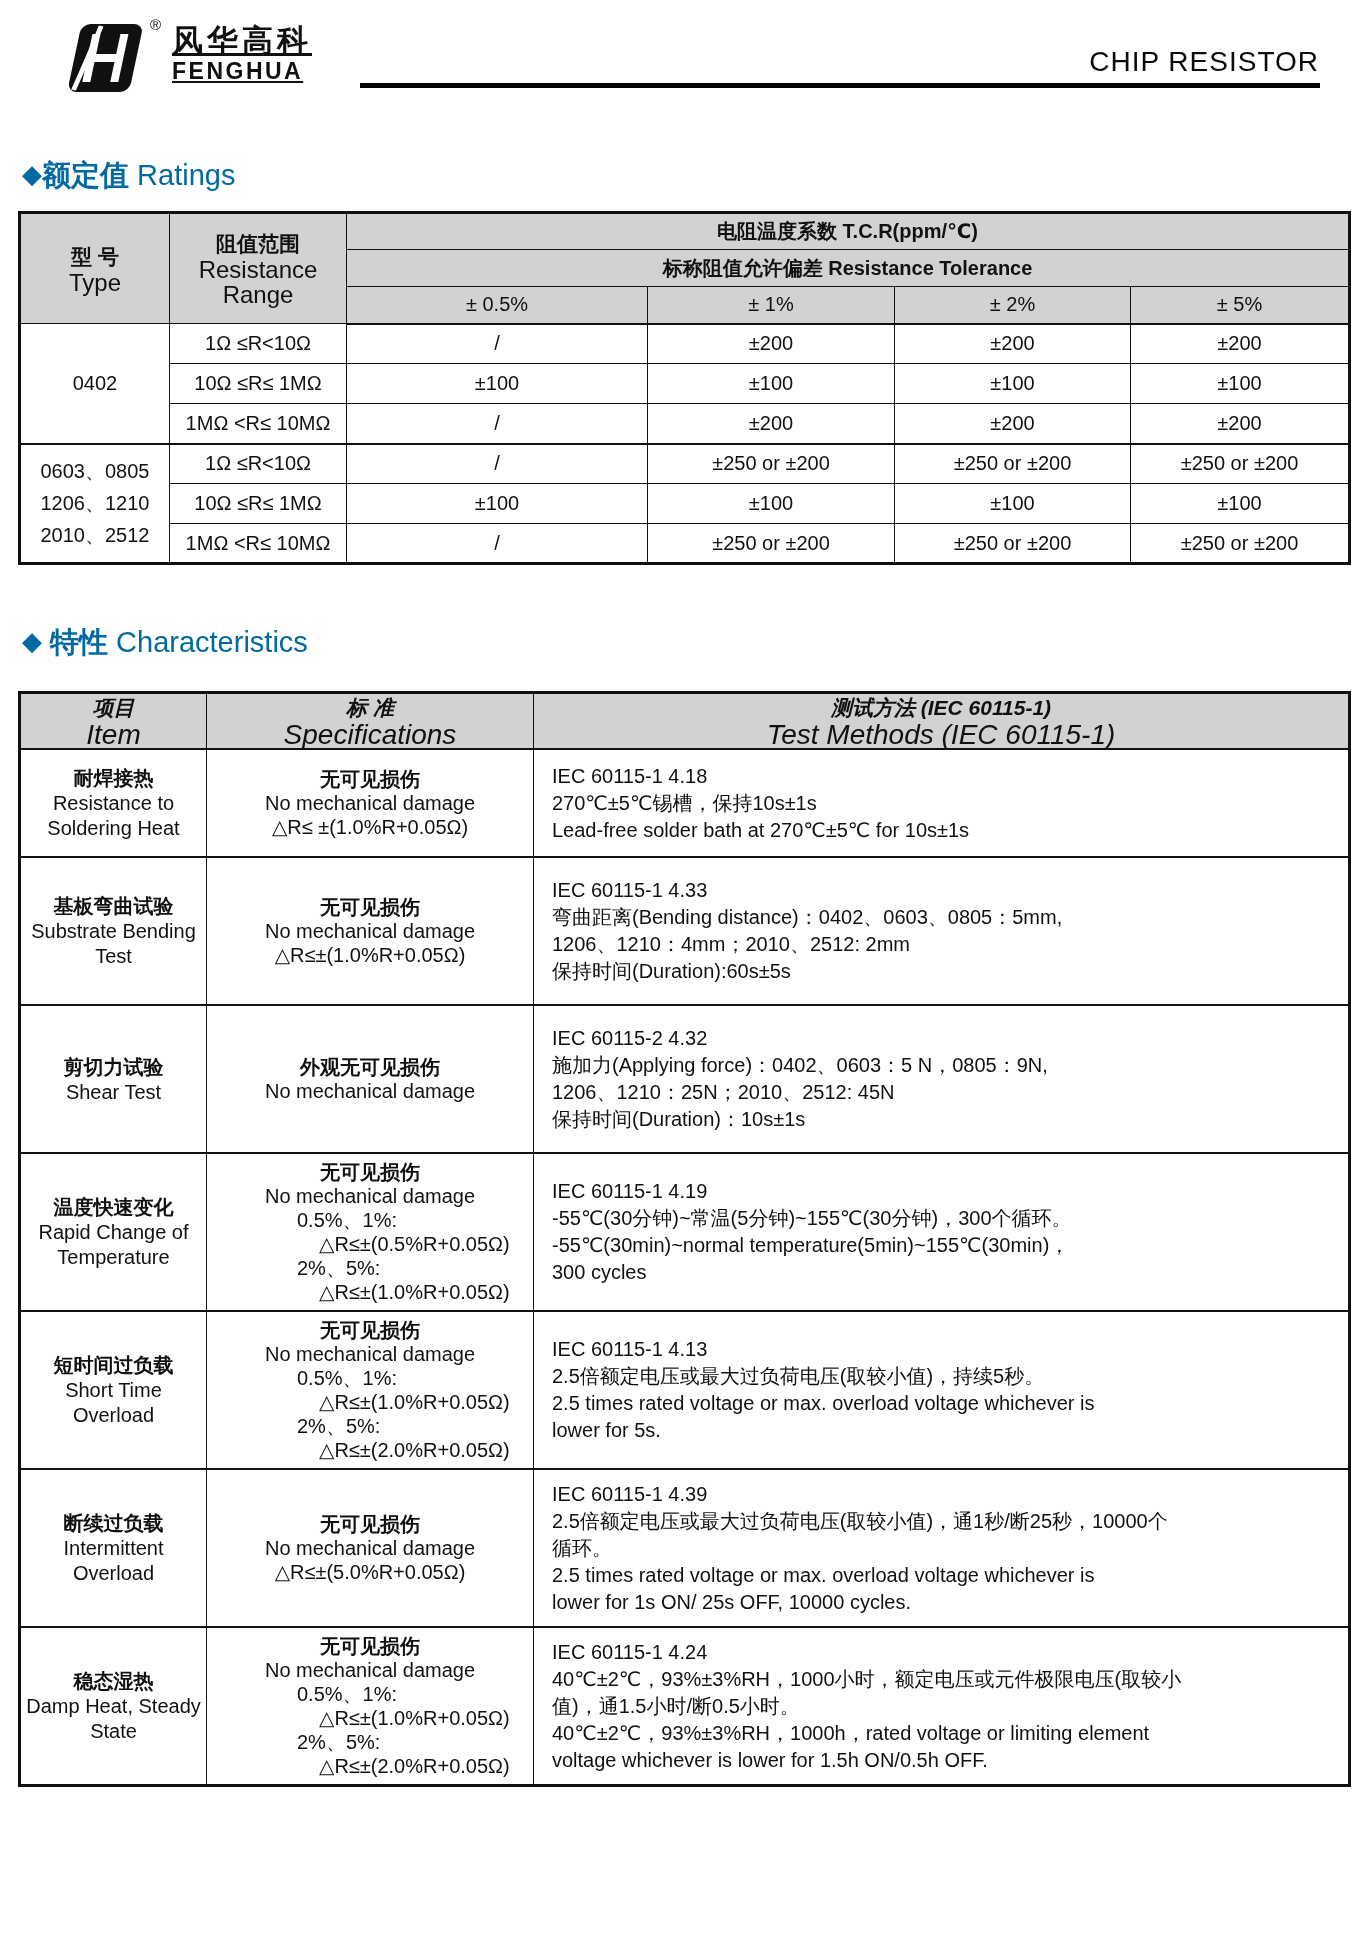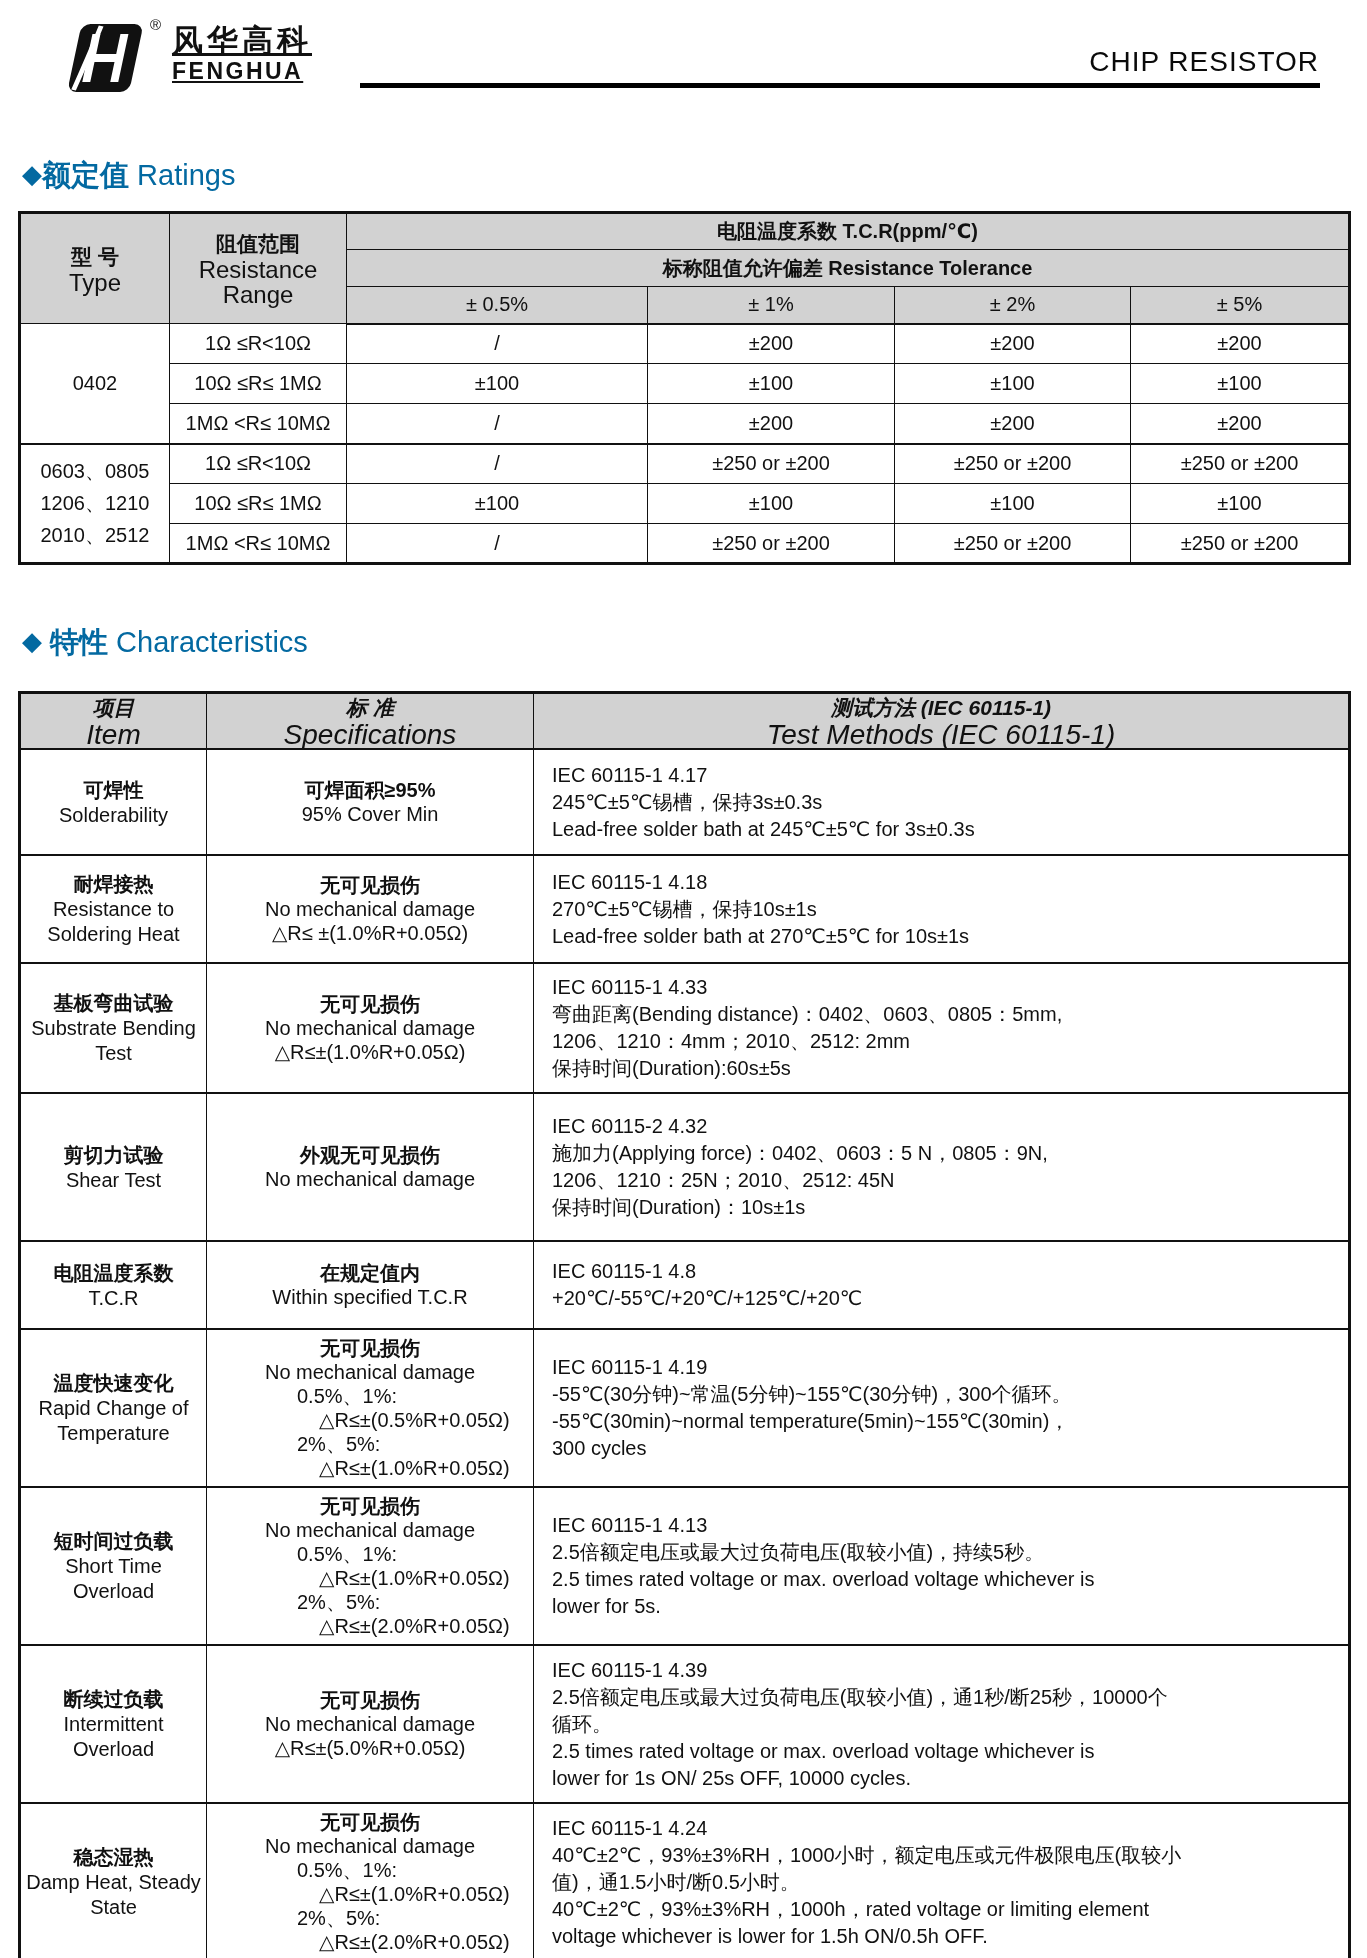--- a/index.html
+++ b/index.html
@@ -57,21 +57,21 @@
   .c-item { text-align: center; padding: 6px 4px; }
   .c-item .cn { font-weight: 700; font-size: 20px; line-height: 26px; }
   .c-item .en { font-size: 20px; line-height: 25px; }
   .c-spec { text-align: center; padding: 6px 6px; }
   .c-spec > div { line-height: 24px; }
   .c-spec > div:first-child { font-weight: 700; }
   .c-method { text-align: left; padding: 8px 12px 8px 18px; }
   .c-method > div { line-height: 27px; }
   .ln-left { text-align: left; padding-left: 84px; }
   .ln-indent { text-align: left; padding-left: 106px; }
-  .rh-1 { height: 106px; } .rh-2 { height: 108px; } .rh-3 { height: 130px; }
+  .rh-1 { height: 106px; } .rh-2 { height: 108px; } .rh-3 { height: 148px; }
   .rh-4 { height: 148px; } .rh-5 { height: 88px; }  .rh-6 { height: 148px; }
   .rh-7 { height: 154px; } .rh-8 { height: 158px; } .rh-9 { height: 152px; }
 </style>
 </head>
 <body>
 
 <div class="page-header">
   <span class="logo-mark">
     <svg width="90" height="72" viewBox="0 0 90 72">
       <g transform="skewX(-12) translate(14,0)">
@@ -201,35 +201,20 @@
         <div class="cn">标 准</div>
         <div class="en">Specifications</div>
       </th>
       <th class="hd">
         <div class="cn">测试方法 (IEC 60115-1)</div>
         <div class="en">Test Methods (IEC 60115-1)</div>
       </th>
     </tr>
   </thead>
   <tbody>
-    <tr class="rh-1">
-      <td class="c-item">
-        <div class="cn">可焊性</div>
-        <div class="en">Solderability</div>
-      </td>
-      <td class="c-spec">
-          <div>可焊面积≥95%</div>
-          <div>95% Cover Min</div>
-        </td>
-      <td class="c-method">
-          <div>IEC 60115-1 4.17</div>
-          <div>245℃±5℃锡槽，保持3s±0.3s</div>
-          <div>Lead-free solder bath at 245℃±5℃ for 3s±0.3s</div>
-        </td>
-    </tr>
     <tr class="rh-2">
       <td class="c-item">
         <div class="cn">耐焊接热</div>
         <div class="en">Resistance to Soldering Heat</div>
       </td>
       <td class="c-spec">
           <div>无可见损伤</div>
           <div>No mechanical damage</div>
           <div>△R≤ ±(1.0%R+0.05Ω)</div>
         </td>
@@ -263,34 +248,20 @@
       </td>
       <td class="c-spec">
           <div>外观无可见损伤</div>
           <div>No mechanical damage</div>
         </td>
       <td class="c-method">
           <div>IEC 60115-2 4.32</div>
           <div>施加力(Applying force)：0402、0603：5 N，0805：9N,</div>
           <div>1206、1210：25N；2010、2512: 45N</div>
           <div>保持时间(Duration)：10s±1s</div>
-        </td>
-    </tr>
-    <tr class="rh-5">
-      <td class="c-item">
-        <div class="cn">电阻温度系数</div>
-        <div class="en">T.C.R</div>
-      </td>
-      <td class="c-spec">
-          <div>在规定值内</div>
-          <div>Within specified T.C.R</div>
-        </td>
-      <td class="c-method">
-          <div>IEC 60115-1 4.8</div>
-          <div>+20℃/-55℃/+20℃/+125℃/+20℃</div>
         </td>
     </tr>
     <tr class="rh-6">
       <td class="c-item">
         <div class="cn">温度快速变化</div>
         <div class="en">Rapid Change of Temperature</div>
       </td>
       <td class="c-spec">
           <div>无可见损伤</div>
           <div>No mechanical damage</div>

